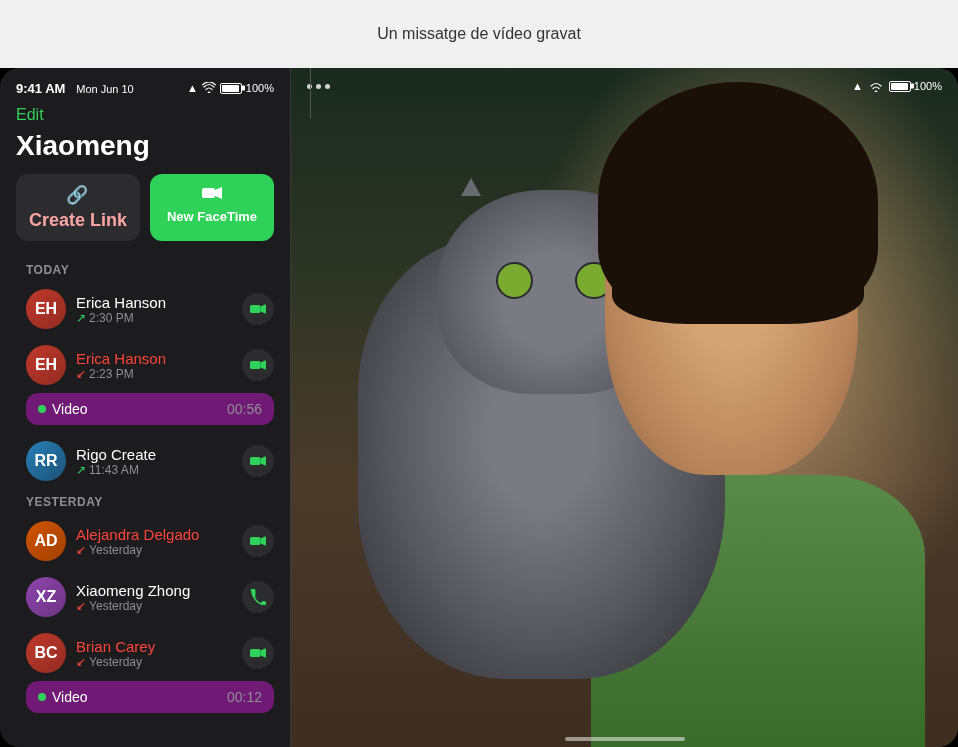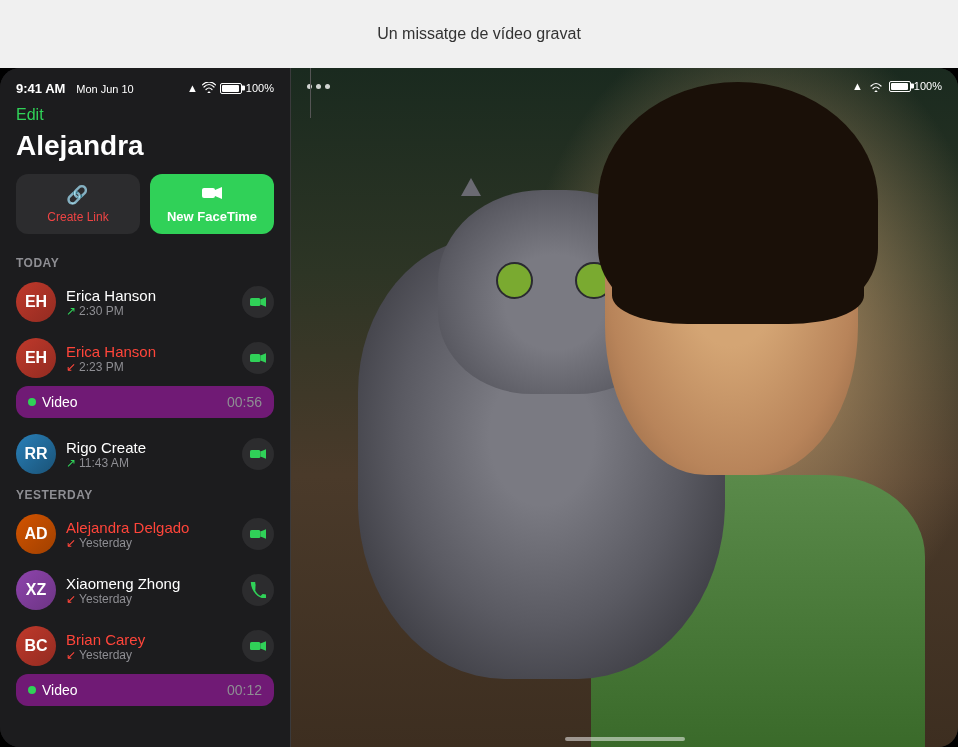--- a/index.html
+++ b/index.html
@@ -139,23 +139,23 @@
       flex-direction: column;
       align-items: center;
       gap: 4px;
       cursor: pointer;
     }
     .btn-create-link .btn-icon {
       font-size: 18px;
       color: #fff;
     }
     .btn-create-link .btn-label {
-      font-size: 12px;
-      color: #ef4444;
-      font-weight: 400;
+      font-size: 18px;
+      color: #fca5a5;
+      font-weight: 700;
     }
     .btn-new-facetime {
       flex: 1;
       background: #30d158;
       border: none;
       border-radius: 12px;
       padding: 10px 8px;
       display: flex;
       flex-direction: column;
       align-items: center;
@@ -179,20 +179,21 @@
       font-weight: 600;
       color: #8e8e93;
       letter-spacing: 0.5px;
     }
 
     
     .contact-list {
       flex: 1;
       overflow-y: auto;
       overflow-x: hidden;
+      padding-left: 10px;
     }
     .contact-list::-webkit-scrollbar { display: none; }
 
     .contact-item {
       display: flex;
       align-items: center;
       padding: 8px 16px;
       cursor: pointer;
       position: relative;
     }
@@ -448,21 +449,21 @@
         <div class="battery-indicator">
           <div class="battery-fill"></div>
           <div class="battery-tip"></div>
         </div>
         <span style="font-size:11px;color:#fff;">100%</span>
       </div>
     </div>
 
     <button class="edit-btn">Edit</button>
 
-    <div class="facetime-title">Alejandra</div>
+    <div class="facetime-title">Xiaomeng</div>
 
     <div class="action-buttons">
       <button class="btn-create-link">
         <span class="btn-icon">🔗</span>
         <span class="btn-label">Create Link</span>
       </button>
       <button class="btn-new-facetime">
         <span class="btn-icon">
           <svg width="20" height="14" viewBox="0 0 20 14" fill="white">
             <rect x="0" y="2" width="13" height="10" rx="2"></rect>

